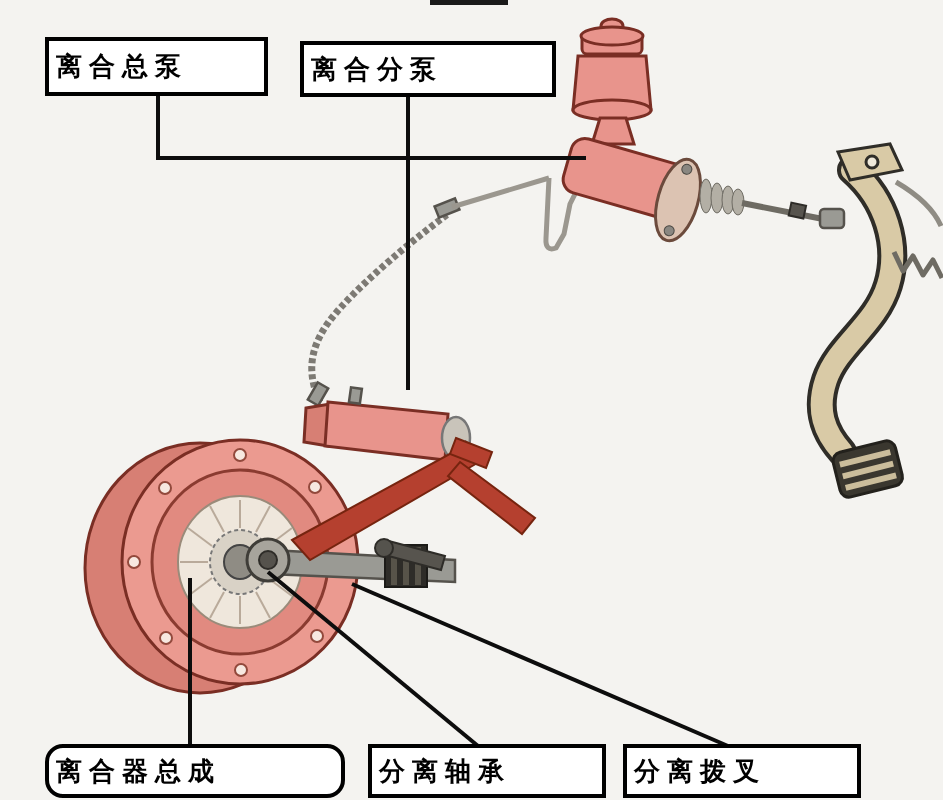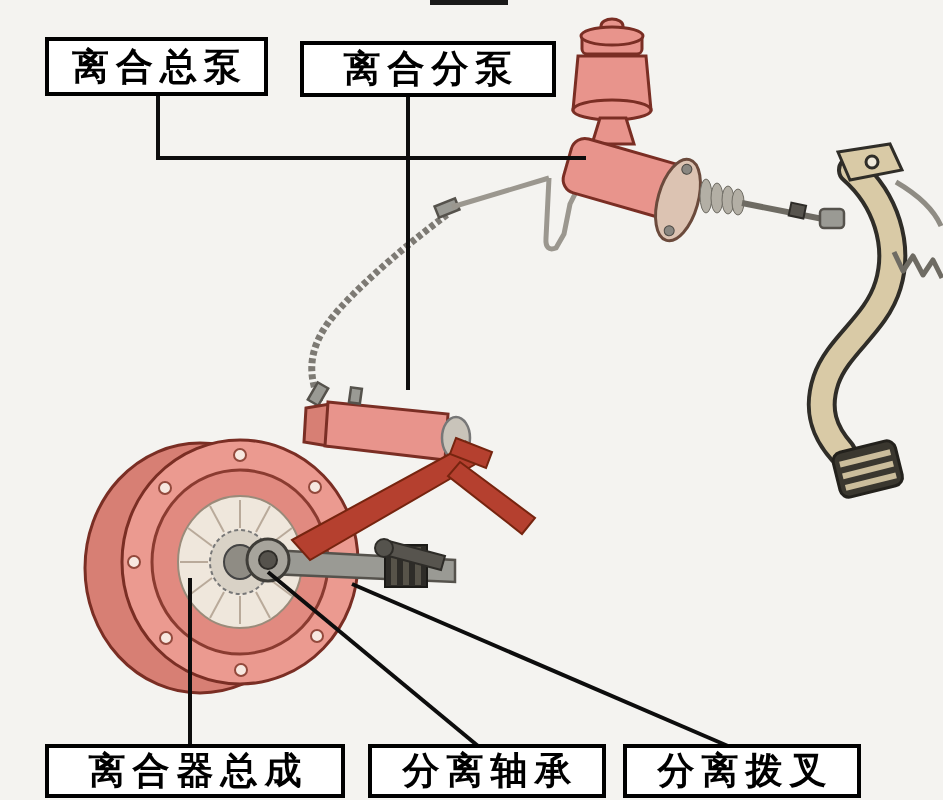--- a/index.html
+++ b/index.html
@@ -27,25 +27,25 @@
     width:943px;
     height:800px;
     background:var(--page-bg);
     overflow:hidden;
   }
   .stage svg{position:absolute;left:0;top:0;}
   .label-box{
     position:absolute;
     display:flex;
     align-items:center;
-    justify-content:center;
+    justify-content:flex-start;
     background:var(--label-bg);
     border:4px solid var(--label-border);
     color:var(--label-text);
-    font-size:37px;
+    font-size:26px;
     font-weight:700;
     letter-spacing:7px;
     text-indent:7px;
     white-space:nowrap;
     box-sizing:border-box;
   }
   
   .pink{fill:var(--part-pink);stroke:var(--part-outline);stroke-width:3;}
   .pinkdark{fill:var(--part-pink-dark);stroke:var(--part-outline);stroke-width:3;}
   .red{fill:var(--part-red);stroke:#76240f;stroke-width:2;}
@@ -194,21 +194,21 @@
   </svg>
 
   <div class="label-box" style="left:45px;top:37px;width:223px;height:59px;">
     <span>离合总泵</span>
   </div>
 
   <div class="label-box" style="left:300px;top:41px;width:256px;height:56px;">
     <span>离合分泵</span>
   </div>
 
-  <div class="label-box" style="left:45px;top:744px;width:300px;height:54px;">
+  <div class="label-box" style="left:45px;top:744px;width:300px;height:54px;border-radius:18px;">
     <span>离合器总成</span>
   </div>
 
   <div class="label-box" style="left:368px;top:744px;width:238px;height:54px;">
     <span>分离轴承</span>
   </div>
 
   <div class="label-box" style="left:623px;top:744px;width:238px;height:54px;">
     <span>分离拨叉</span>
   </div>

